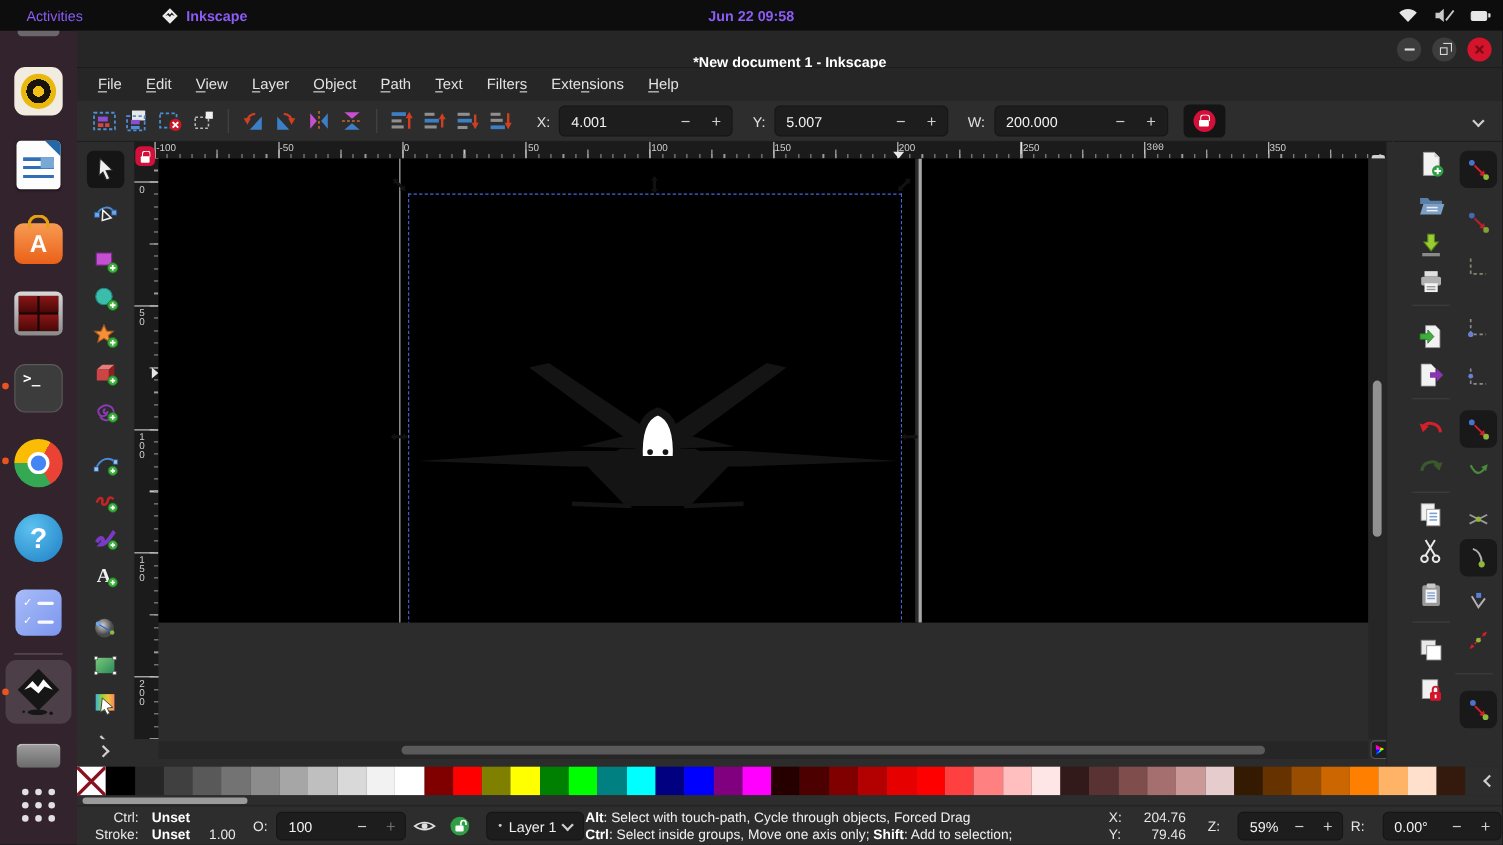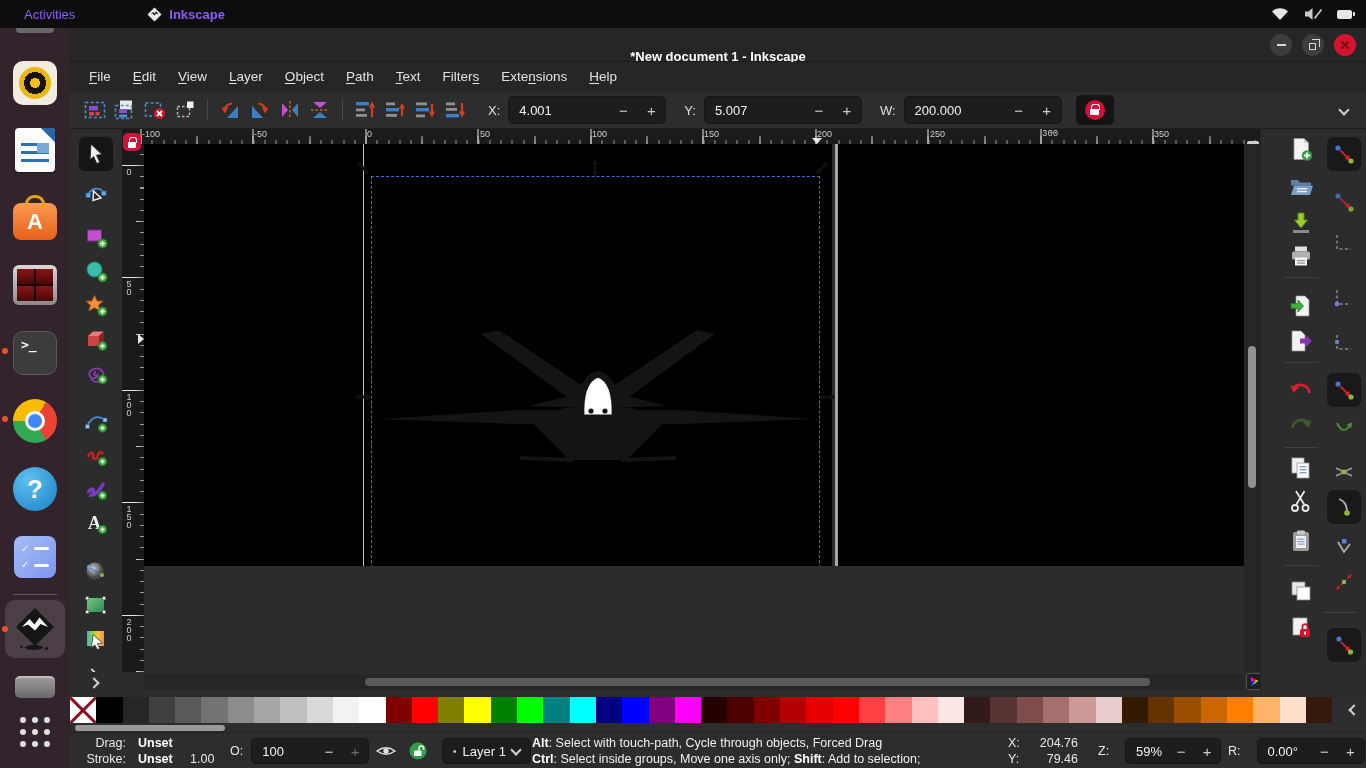--- a/index.html
+++ b/index.html
@@ -196,20 +196,21 @@
 
   <div class="topbar">
     <span class="tb-activities">Activities</span>
     <span class="tb-app">
       <svg width="15" height="15" viewBox="0 0 16 16">
           <polygon points="8,0.5 15.5,8 8,15.5 0.5,8" fill="#ececec"></polygon>
           <path d="M3.5 8 L6.5 5.2 L8 6.8 L9.8 4.6 L12.5 8 L9.6 6.9 L8 9 L5.8 7 Z" fill="#1a1a1a"></path>
         </svg>
       <span>Inkscape</span>
     </span>
+    <span class="tb-clock">Jun 22  09:58</span>
     <span class="tb-tray">
       <svg width="18" height="14" viewBox="0 0 18 14">
           <path d="M1 4.5 A11.5 11.5 0 0 1 17 4.5 L9 13 Z" fill="#e6e6e6"></path>
         </svg>
       <svg width="20" height="14" viewBox="0 0 20 14">
           <polygon points="2,4.5 5.5,4.5 9.5,1 9.5,13 5.5,9.5 2,9.5" fill="#c9c9c9"></polygon>
           <line x1="11.5" y1="11.5" x2="18.5" y2="2.5" stroke="#c9c9c9" stroke-width="1.7"></line>
         </svg>
       <span class="batt"></span>
     </span>
@@ -924,21 +925,21 @@
         </div>
       <span class="chev left pal-chev"></span>
     </div>
     <div class="palette-scroll">
       <div class="pal-thumb"></div>
     </div>
 
     <div class="statusbar">
       <div class="fs-block">
         <div class="fs-row">
-          <span class="fs-lab">Drag:</span>
+          <span class="fs-lab">Ctrl:</span>
           <span class="fs-val">Unset</span>
           <span class="fs-extra"></span>
         </div>
         <div class="fs-row">
           <span class="fs-lab">Stroke:</span>
           <span class="fs-val">Unset</span>
           <span class="fs-extra">1.00</span>
         </div>
       </div>
       <div class="op-block">

